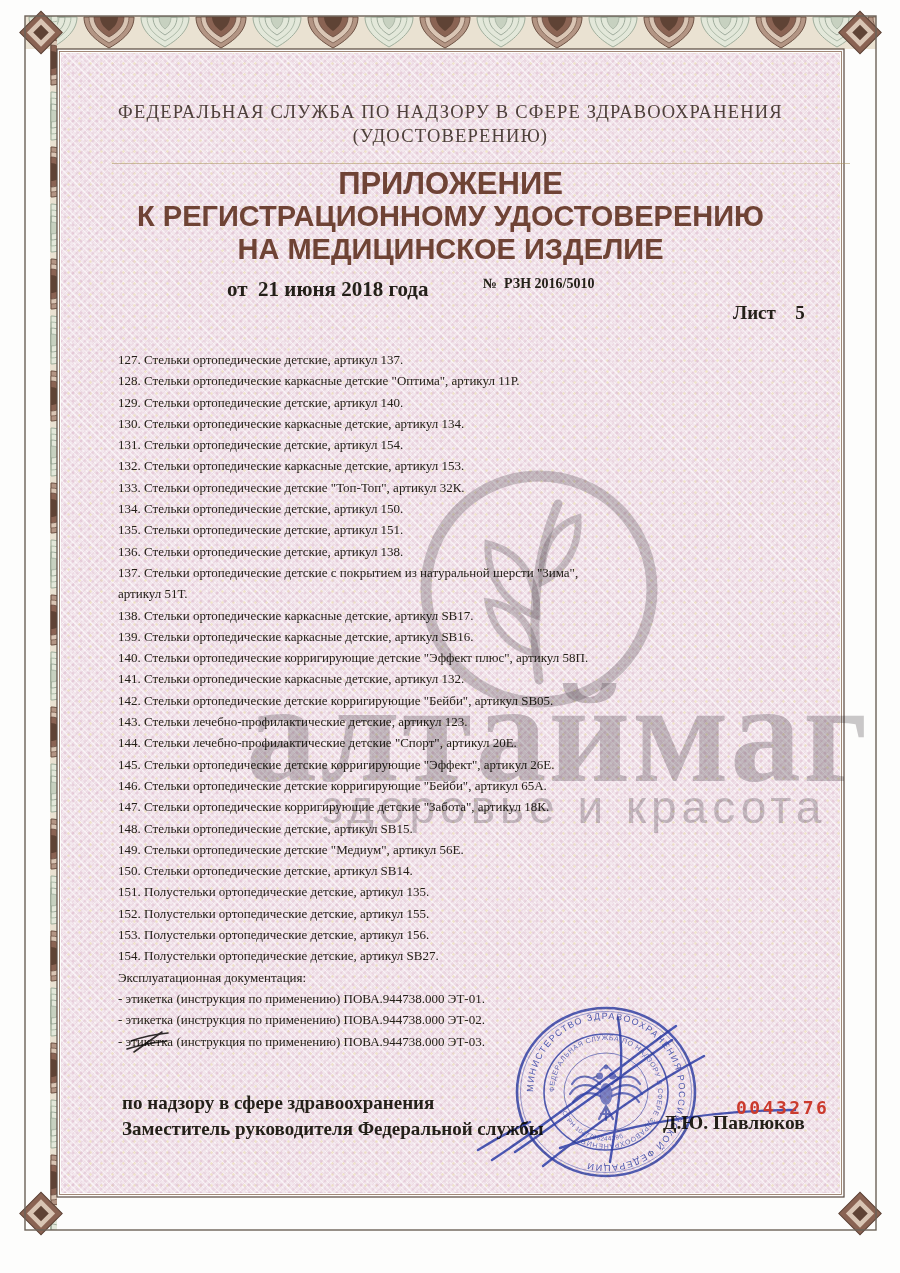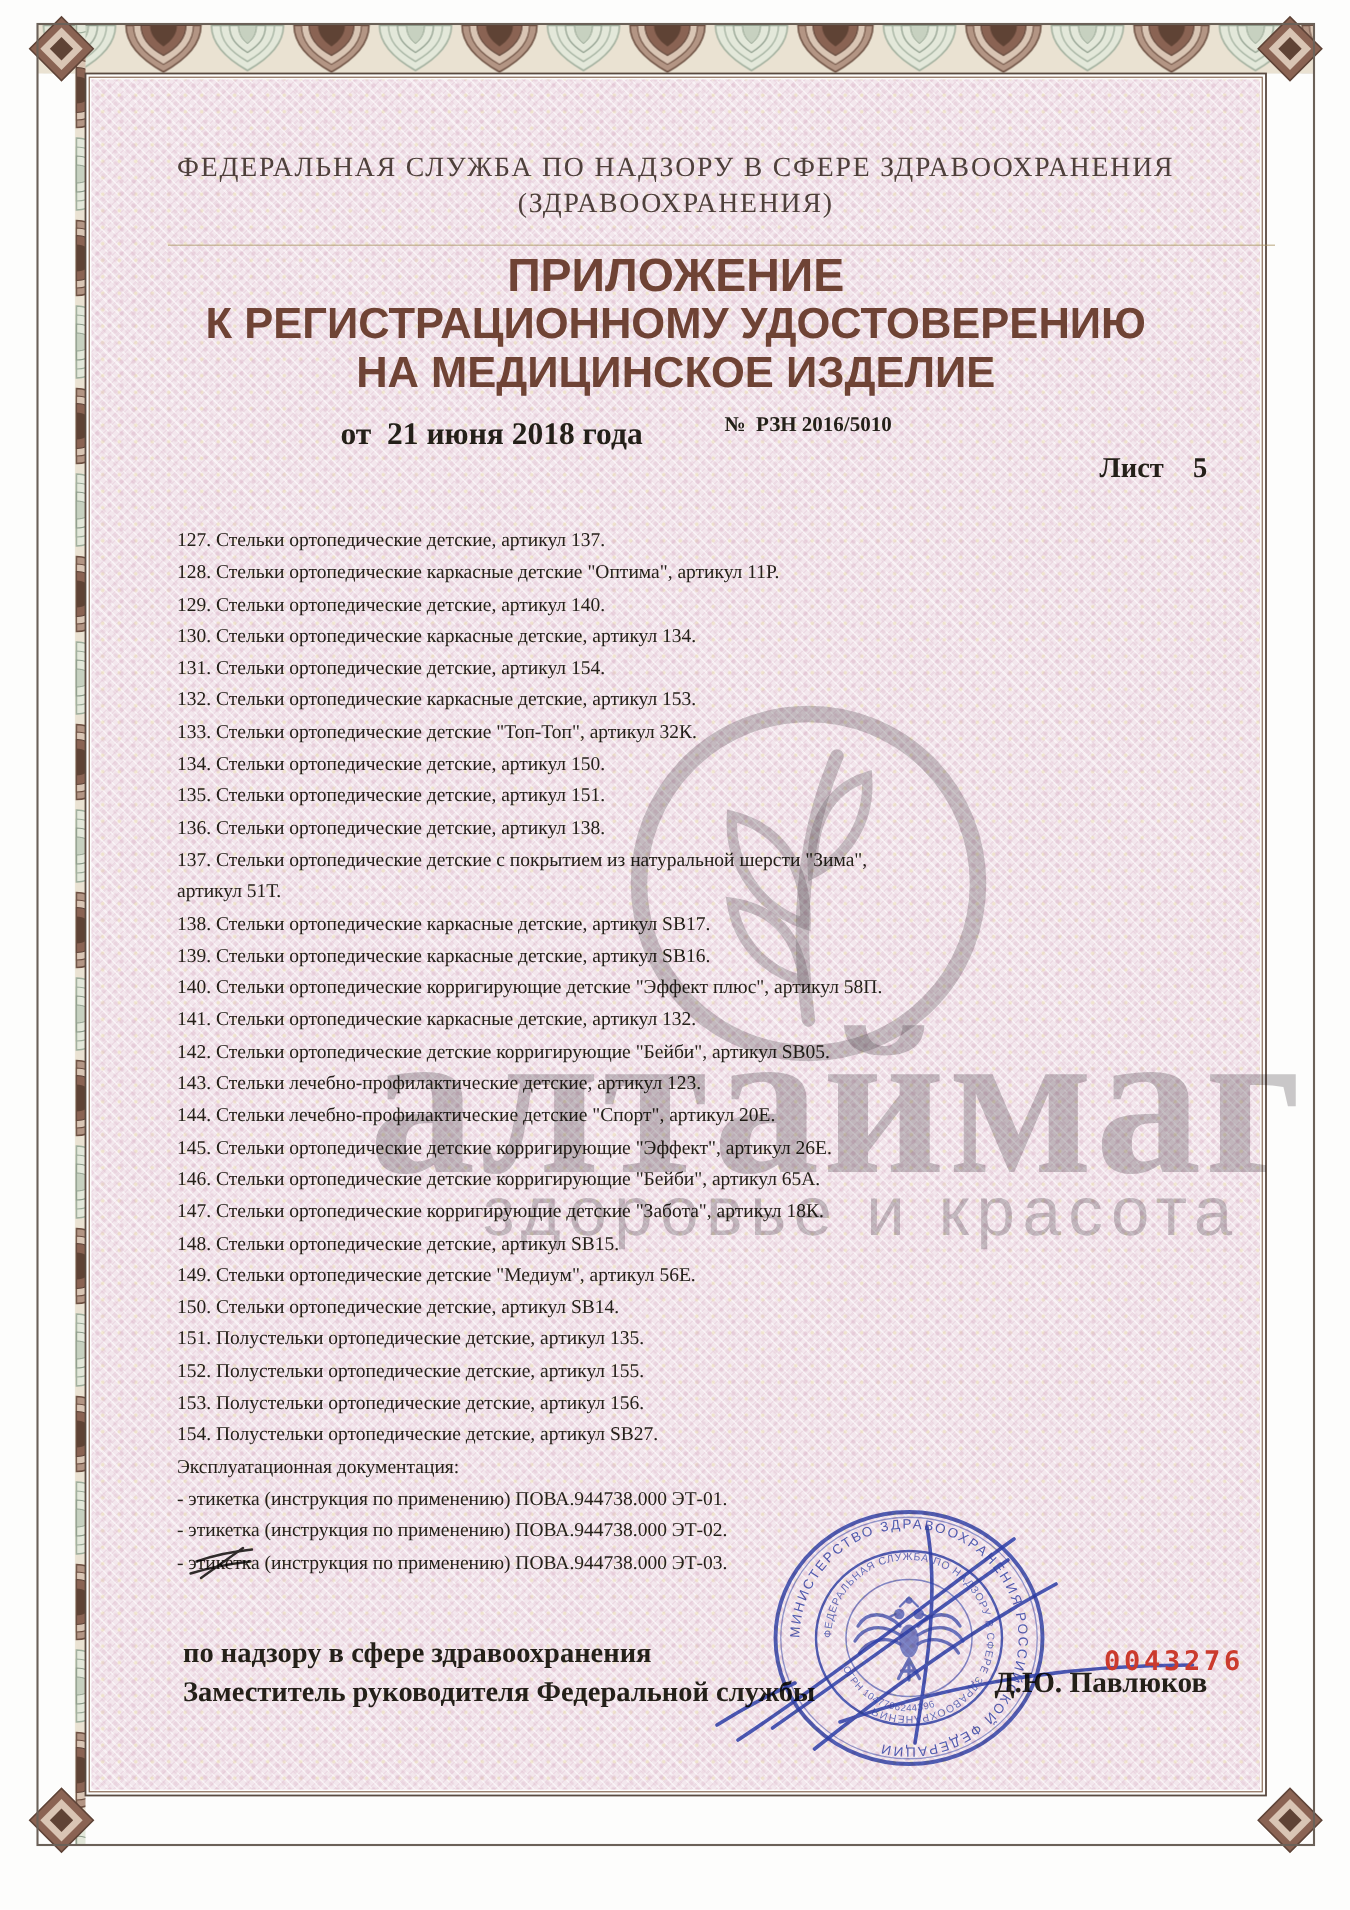--- a/index.html
+++ b/index.html
@@ -118,21 +118,21 @@
     <use href="#cornerDiamond" transform="translate(41,1213.5)"></use>
     <use href="#cornerDiamond" transform="translate(860,1213.5)"></use>
 
     <rect x="25" y="16" width="851" height="1214" fill="none" stroke="#6b6158" stroke-width="1.4"></rect>
     <rect x="57" y="49" width="787" height="1148" fill="none" stroke="#59493f" stroke-width="1.2"></rect>
     <rect x="59.5" y="51.5" width="782" height="1143" fill="none" stroke="#8a6a55" stroke-width="0.8"></rect>
   </svg>
 
   <div class="txt agency">
     <div>ФЕДЕРАЛЬНАЯ СЛУЖБА ПО НАДЗОРУ В СФЕРЕ ЗДРАВООХРАНЕНИЯ</div>
-    <div>(ЗДРАВООХРАНЕНИЯ)</div>
+    <div>(УДОСТОВЕРЕНИЮ)</div>
   </div>
   <div class="sep"></div>
 
   <div class="txt title">
     <div class="t1">ПРИЛОЖЕНИЕ</div>
     <div class="t2">К РЕГИСТРАЦИОННОМУ УДОСТОВЕРЕНИЮ</div>
     <div class="t3">НА МЕДИЦИНСКОЕ ИЗДЕЛИЕ</div>
   </div>
 
   <div class="txt meta-date">от  21 июня 2018 года</div>

